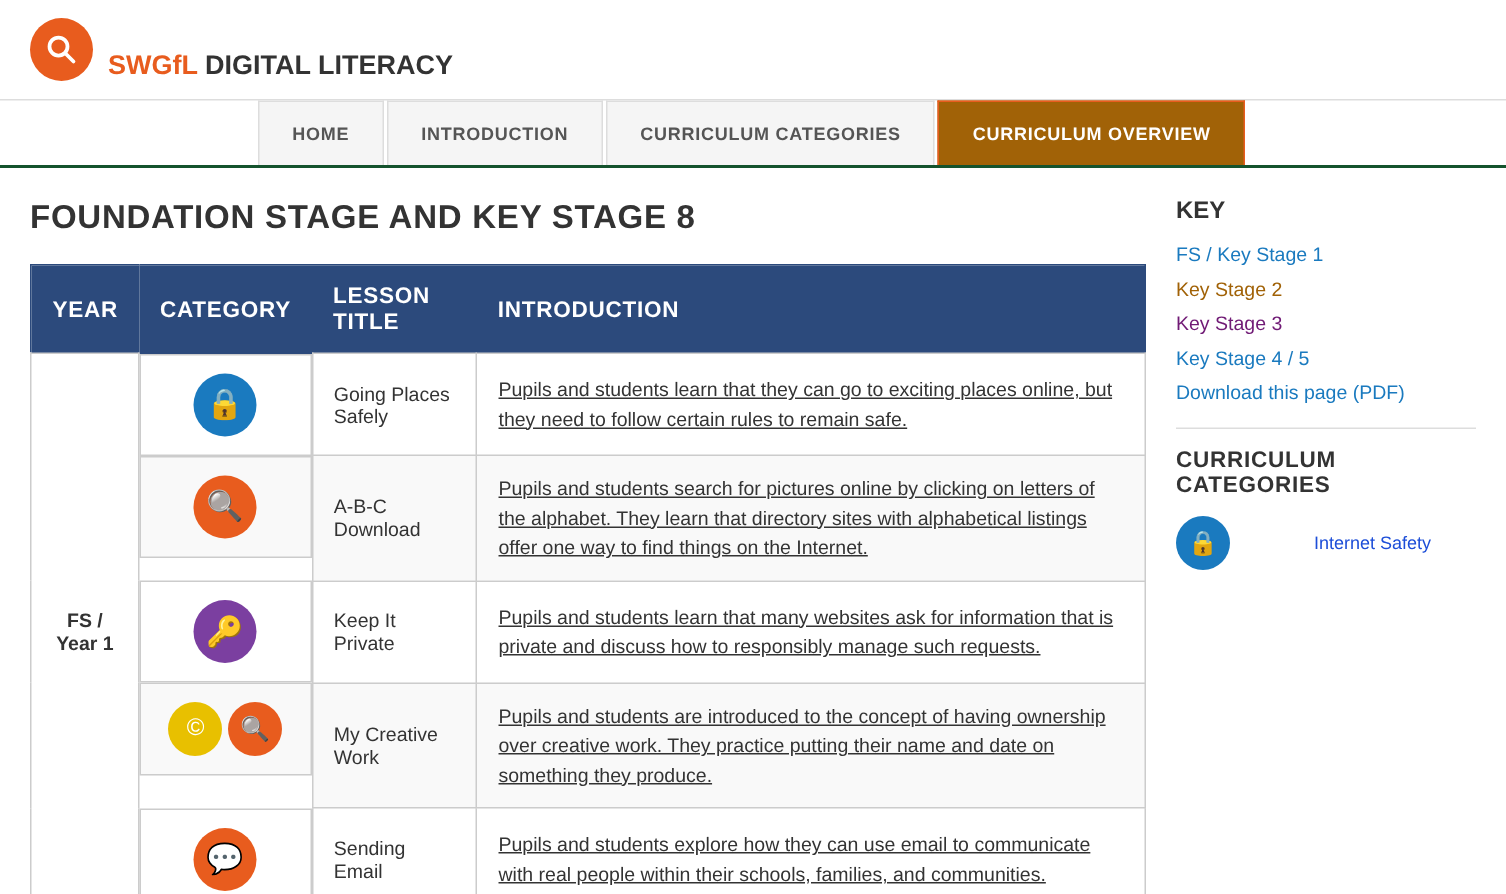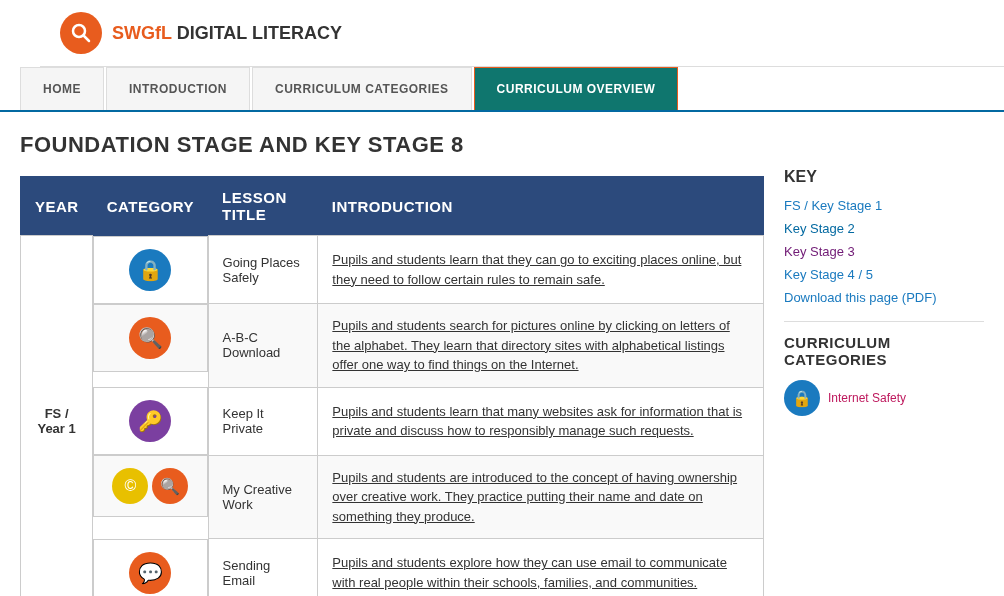--- a/index.html
+++ b/index.html
@@ -1,28 +1,28 @@
 <!DOCTYPE html>
 <html><head>
   <meta charset="utf-8">
   <style>
     * { box-sizing: border-box; margin: 0; padding: 0; }
     body { font-family: Arial, sans-serif; font-size: 14px; color: #333; background: #fff; }
 
     
-    .header { display: flex; align-items: center; padding: 12px 20px; border-bottom: 1px solid #ddd; margin-left: 40px; }
+    .header { display: flex; align-items: flex-end; padding: 12px 20px; border-bottom: 1px solid #ddd; }
     .logo-circle { width: 42px; height: 42px; background: #e85c1e; border-radius: 50%; display: flex; align-items: center; justify-content: center; margin-right: 10px; }
     .logo-circle svg { width: 24px; height: 24px; fill: white; }
     .logo-text { font-size: 18px; font-weight: bold; color: #333; }
     .logo-text span { color: #e85c1e; font-weight: bold; }
 
     
-    .nav { display: flex; padding: 0 20px; border-bottom: 2px solid #0369a1; }
+    .nav { display: flex; padding: 0 20px; border-bottom: 2px solid #14532d; justify-content: center; }
     .nav-item { padding: 14px 22px; font-size: 12px; font-weight: bold; color: #555; text-transform: uppercase; cursor: pointer; border: 1px solid #ddd; border-bottom: none; margin-right: 2px; background: #f5f5f5; letter-spacing: 0.5px; }
-    .nav-item.active { background: #0f766e; color: #fff; border-color: #e85c1e; }
+    .nav-item.active { background: #a16207; color: #fff; border-color: #e85c1e; }
 
     
     .main { display: flex; padding: 20px; gap: 20px; }
     .content { flex: 1; }
     .page-title { font-size: 22px; font-weight: bold; color: #333; margin-bottom: 18px; letter-spacing: 0.5px; }
 
     
     .curriculum-table { width: 100%; border-collapse: collapse; border: 1px solid #2c4a7c; }
     .curriculum-table th { background: #2c4a7c; color: white; padding: 12px 14px; text-align: left; font-size: 15px; font-weight: bold; letter-spacing: 0.5px; }
     .curriculum-table td { padding: 12px 14px; border: 1px solid #ccc; vertical-align: middle; font-size: 13px; color: #333; }
@@ -35,27 +35,27 @@
     .icon-circle { width: 42px; height: 42px; border-radius: 50%; display: flex; align-items: center; justify-content: center; font-size: 20px; }
     .icon-blue { background: #1a7abf; color: white; }
     .icon-red { background: #e85c1e; color: white; }
     .icon-purple { background: #7b3fa0; color: white; }
     .icon-yellow { background: #f5c518; color: white; }
     .icon-orange { background: #e85c1e; color: white; }
     .icon-small { width: 36px; height: 36px; font-size: 16px; }
 
     
     .sidebar { width: 200px; flex-shrink: 0; }
-    .key-title { font-size: 16px; font-weight: bold; color: #333; margin-bottom: 12px; margin-top: 36px; }
+    .key-title { font-size: 16px; font-weight: bold; color: #333; margin-bottom: 12px; }
     .key-links { display: flex; flex-direction: column; gap: 8px; margin-bottom: 16px; }
     .key-link { color: #1a7abf; font-size: 13px; cursor: pointer; text-decoration: none; }
     .key-divider { border: none; border-top: 1px solid #ddd; margin: 12px 0; }
     .sidebar-section-title { font-size: 15px; font-weight: bold; color: #333; margin-bottom: 12px; letter-spacing: 0.5px; }
     .sidebar-category-item { display: flex; align-items: center; gap: 8px; margin-bottom: 10px; }
-    .sidebar-category-label { font-size: 12px; color: #be185d; }
+    .sidebar-category-label { font-size: 12px; color: #1d4ed8; margin-left: 48px; }
 
     
     .multi-icon { display: flex; gap: 4px; align-items: center; justify-content: center; }
 
     .desc-cell { font-size: 13px; line-height: 1.5; color: #333; text-decoration: underline; }
   </style>
 </head>
 <body>
 
 <div class="header">
@@ -136,21 +136,21 @@
           <td class="desc-cell">Pupils and students explore how they can use email to communicate with real people within their schools, families, and communities.</td>
         </tr>
       </tbody>
     </table>
   </div>
 
   <div class="sidebar">
     <div class="key-title">KEY</div>
     <div class="key-links">
       <a class="key-link" style="color:#1a7abf;">FS / Key Stage 1</a>
-      <a class="key-link" style="color:#0369a1;">Key Stage 2</a>
+      <a class="key-link" style="color:#a16207;">Key Stage 2</a>
       <a class="key-link" style="color:#701a75;">Key Stage 3</a>
       <a class="key-link" style="color:#1a7abf;">Key Stage 4 / 5</a>
       <a class="key-link" style="color:#1a7abf;">Download this page (PDF)</a>
     </div>
     <hr class="key-divider">
     <div class="sidebar-section-title">CURRICULUM CATEGORIES</div>
     <div class="sidebar-category-item">
       <div class="icon-circle icon-blue icon-small">🔒</div>
       <span class="sidebar-category-label">Internet Safety</span>
     </div>

